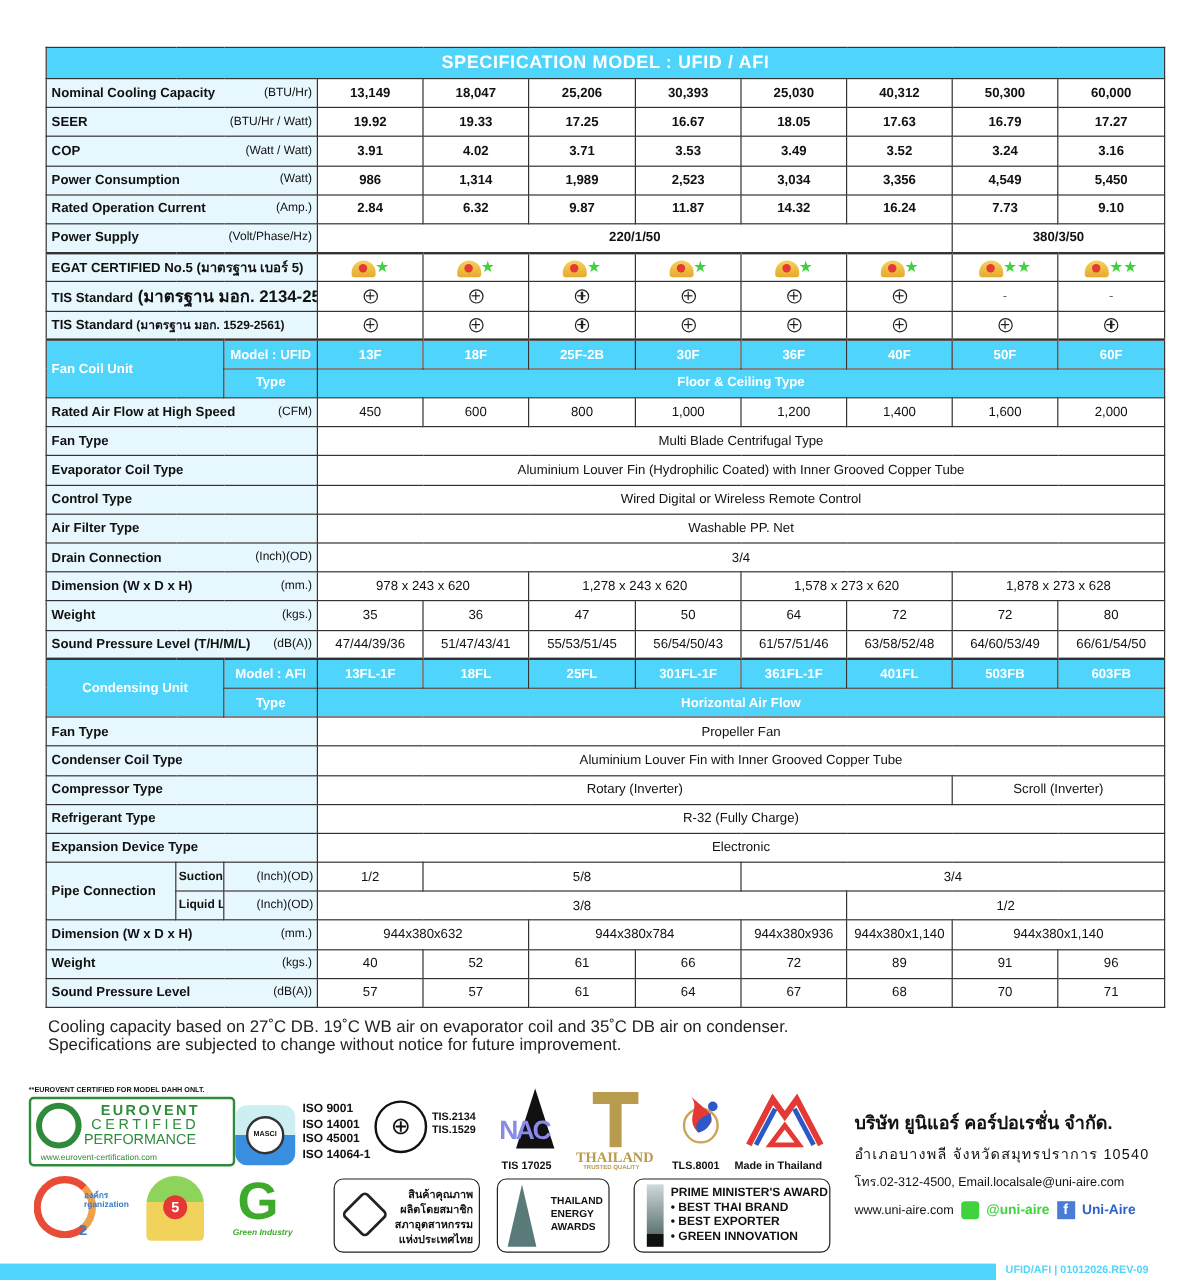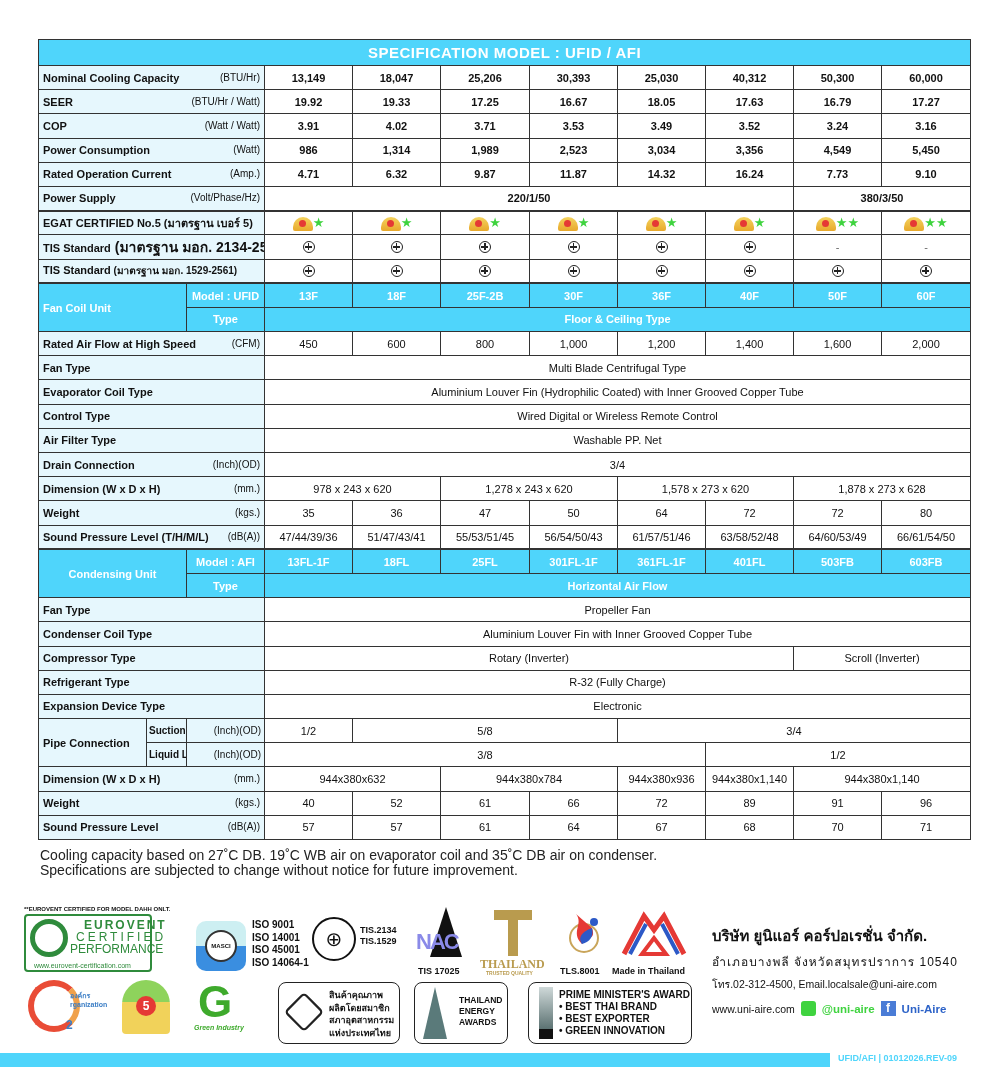--- a/index.html
+++ b/index.html
@@ -16,21 +16,21 @@
   #spec tr.thick td { border-top: 2px solid #333; }
   .star { color: #3ed33e; font-size: 13px; }
   .egat { display: inline-block; width: 20px; height: 14px; border-radius: 10px 10px 2px 2px; background: linear-gradient(#f4d35e, #e8a92c); position: relative; vertical-align: middle; }
   .egat::after { content: ""; position: absolute; left: 6px; top: 3px; width: 7px; height: 7px; background: #e53935; border-radius: 50%; }
   .tis { display: inline-block; width: 12px; height: 12px; border: 1.5px solid #222; border-radius: 50%; position: relative; vertical-align: middle; }
   .tis::before { content: ""; position: absolute; left: 4px; top: 1px; width: 1.5px; height: 7px; background: #222; }
   .tis::after { content: ""; position: absolute; left: 1px; top: 4px; width: 7px; height: 1.5px; background: #222; }
   .dash { color: #666; }
   .notes { position: absolute; left: 40px; top: 848px; font-size: 14px; line-height: 15px; color: #222; }
   .eurovent-note { position: absolute; left: 24px; top: 906px; font-size: 6px; font-weight: bold; }
-  .eurovent { position: absolute; left: 24px; top: 914px; width: 128px; height: 58px; border: 2px solid #2f8b3c; border-radius: 4px; color: #2f8b3c; }
+  .eurovent { position: absolute; left: 24px; top: 914px; width: 172px; height: 58px; border: 2px solid #2f8b3c; border-radius: 4px; color: #2f8b3c; }
   .eurovent .e1 { position: absolute; left: 58px; top: 2px; font-weight: bold; font-size: 12px; letter-spacing: 2px; }
   .eurovent .e2 { position: absolute; left: 50px; top: 14px; font-size: 12px; letter-spacing: 3px; }
   .eurovent .e3 { position: absolute; left: 44px; top: 26px; font-size: 12px; }
   .eurovent .e4 { position: absolute; left: 8px; top: 46px; font-size: 7px; }
   .eurovent .tri { position: absolute; left: 4px; top: 3px; width: 38px; height: 38px; border-radius: 50%; border: 5px solid #2f8b3c; }
   .masci { position: absolute; left: 196px; top: 921px; width: 50px; height: 50px; border-radius: 10px; background: linear-gradient(#cdeff2 50%, #3a8ee0 50%); }
   .masci .g { position: absolute; left: 9px; top: 9px; width: 32px; height: 32px; border-radius: 50%; border: 2px solid #333; background: #fff; font-size: 6px; font-weight: bold; line-height: 28px; text-align: center; }
   .iso { position: absolute; left: 252px; top: 919px; font-size: 10px; font-weight: bold; line-height: 12.5px; }
   .tisbig { position: absolute; left: 312px; top: 917px; width: 44px; height: 44px; border: 2px solid #111; border-radius: 50%; font-size: 20px; line-height: 40px; text-align: center; }
   .tistxt { position: absolute; left: 360px; top: 925px; font-size: 9px; font-weight: bold; line-height: 11px; }
@@ -56,21 +56,21 @@
   .row2 { position: absolute; top: 980px; }
   .o2 { left: 28px; width: 52px; height: 52px; border-radius: 50%; border: 6px solid #e94c36; border-right-color: #f0a14b; }
   .o2txt { position: absolute; left: 70px; top: 990px; font-size: 7px; color: #3a7dc5; font-weight: bold; }
   .egat-big { left: 122px; width: 48px; height: 54px; border-radius: 24px 24px 4px 4px; background: linear-gradient(#8ed35c 40%, #f1d25a 40%); }
   .egat-big .n5 { position: absolute; left: 14px; top: 16px; width: 20px; height: 20px; border-radius: 50%; background: #e53935; color: #fff; font-size: 12px; font-weight: bold; text-align: center; line-height: 20px; }
   .gind { left: 194px; width: 56px; height: 54px; }
   .gind .g { position: absolute; left: 4px; top: 0; font-size: 44px; font-weight: bold; color: #3eaa2c; line-height: 44px; }
   .gind .t { position: absolute; left: 0; top: 44px; font-size: 7px; color: #3eaa2c; font-weight: bold; font-style: italic; white-space: nowrap; }
   .box { border: 1.5px solid #222; border-radius: 8px; height: 62px; top: 982px; }
   .fti { left: 278px; width: 122px; }
-  .fti .txt { position: absolute; left: 50px; top: 6px; font-size: 9px; font-weight: bold; line-height: 12.5px; }
+  .fti .txt { position: absolute; left: 50px; top: 6px; font-size: 9px; font-weight: bold; line-height: 12.5px; text-align: right; }
   .fti .sym { position: absolute; left: 6px; top: 10px; width: 38px; height: 38px; border: 3px solid #222; border-radius: 6px; transform: rotate(45deg) scale(.75); }
   .tea { left: 414px; width: 94px; }
   .tea .tro { position: absolute; left: 8px; top: 4px; width: 0; height: 0; border-left: 12px solid transparent; border-right: 12px solid transparent; border-bottom: 52px solid #5a7a7a; }
   .tea .txt { position: absolute; left: 44px; top: 12px; font-size: 8.5px; font-weight: bold; line-height: 11px; }
   .pm { left: 528px; width: 164px; }
   .pm .tro { position: absolute; left: 10px; top: 4px; width: 14px; height: 52px; background: linear-gradient(#cfd9d9, #5d7373 80%, #111 80%); }
   .pm .txt { position: absolute; left: 30px; top: 6px; font-size: 10px; font-weight: bold; line-height: 12px; }
   .bottom-bar { position: absolute; left: 0; top: 1053px; width: 830px; height: 14px; background: #4fd5fb; }
   .bottom-code { position: absolute; left: 838px; top: 1053px; font-size: 9px; color: #4fd5fb; font-weight: bold; }
 </style>
@@ -134,21 +134,21 @@
         <td class="num">1,314</td>
         <td class="num">1,989</td>
         <td class="num">2,523</td>
         <td class="num">3,034</td>
         <td class="num">3,356</td>
         <td class="num">4,549</td>
         <td class="num">5,450</td>
       </tr>
       <tr>
         <td class="lbl" colspan="3"><span class="unit">(Amp.)</span><span>Rated Operation Current</span></td>
-        <td class="num">4.71</td>
+        <td class="num">2.84</td>
         <td class="num">6.32</td>
         <td class="num">9.87</td>
         <td class="num">11.87</td>
         <td class="num">14.32</td>
         <td class="num">16.24</td>
         <td class="num">7.73</td>
         <td class="num">9.10</td>
       </tr>
       <tr>
         <td class="lbl" colspan="3"><span class="unit">(Volt/Phase/Hz)</span><span>Power Supply</span></td>

